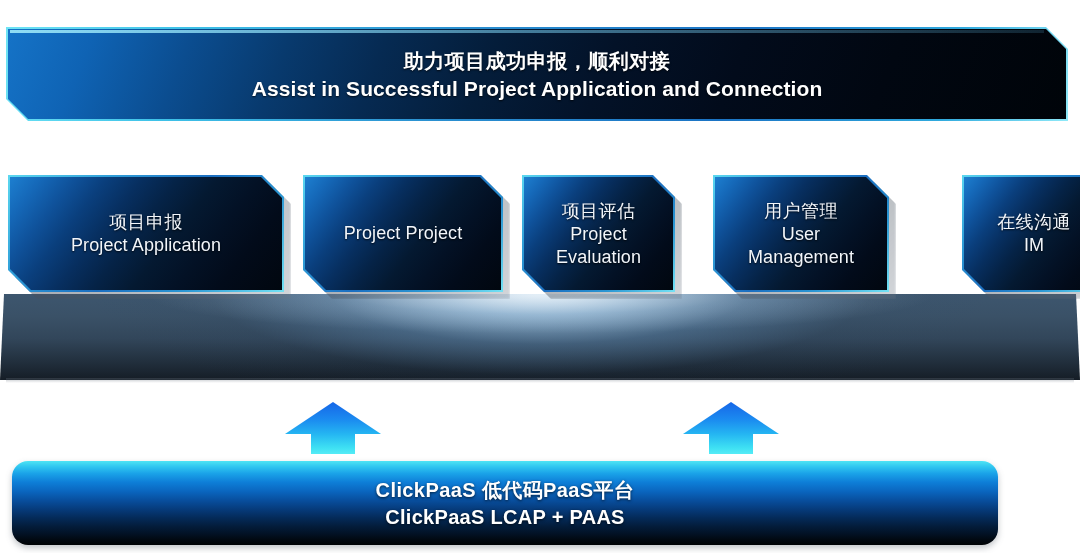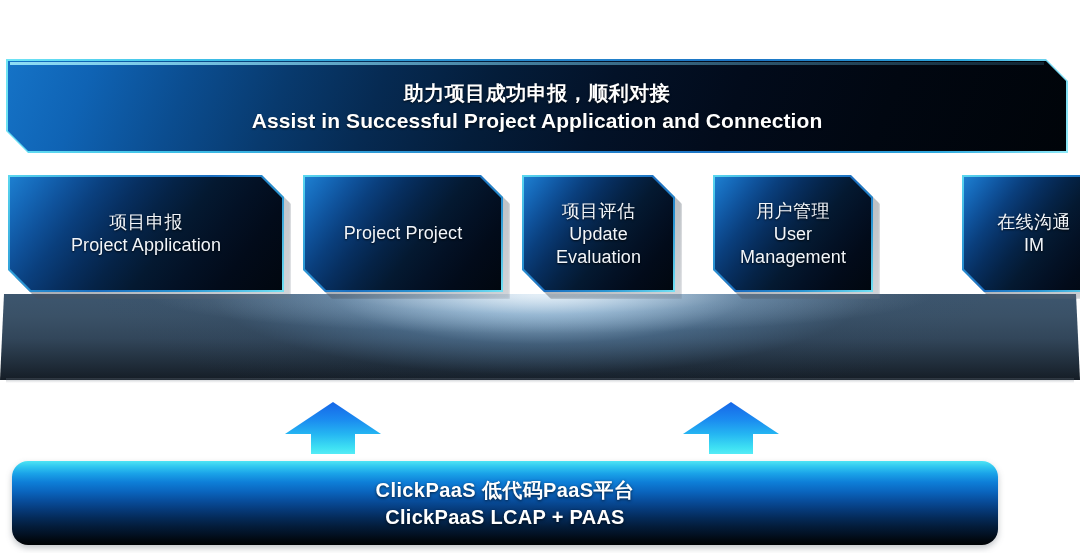--- a/index.html
+++ b/index.html
@@ -63,21 +63,20 @@
     background: linear-gradient(to bottom, rgba(90,100,112,0.40), rgba(255,255,255,0));
   }
 
   
   #headline-banner {
     position: absolute;
     left: 8px;
     top: 29px;
     width: 1058px;
     height: 90px;
-    margin-top: 32px;
   }
   #headline-banner .bnr-glow {
     position: absolute;
     left: -2px;
     top: -2px;
     width: 1062px;
     height: 94px;
     background: linear-gradient(105deg, #6fe4f5 0%, #3fc2e8 16%, #2a8fd0 42%, #1b73c4 68%, #2fa9dd 88%, #8fe9f8 100%);
     -webkit-clip-path: polygon(0px 0px, 1040px 0px, 1062px 22px, 1062px 94px, 22px 94px, 0px 72px);
     clip-path: polygon(0px 0px, 1040px 0px, 1062px 22px, 1062px 94px, 22px 94px, 0px 72px);
@@ -301,24 +300,24 @@
         <div class="lbl-en">Project Project</div>
       </div>
     </div>
     <div class="cap-box" style="left: 522px; width: 153px;">
       <div class="box-shadow"></div>
       <div class="box-edge">
         <div class="box-face"></div>
       </div>
       <div class="box-label">
         <div class="lbl-cn">项目评估</div>
-        <div class="lbl-en">Update Evaluation</div>
-      </div>
-    </div>
-    <div class="cap-box" style="left: 713px; width: 160px;">
+        <div class="lbl-en">Project Evaluation</div>
+      </div>
+    </div>
+    <div class="cap-box" style="left: 713px; width: 176px;">
       <div class="box-shadow"></div>
       <div class="box-edge">
         <div class="box-face"></div>
       </div>
       <div class="box-label">
         <div class="lbl-cn">用户管理</div>
         <div class="lbl-en">User Management</div>
       </div>
     </div>
     <div class="cap-box" style="left: 918px; width: 144px; margin-left: 44px;">

